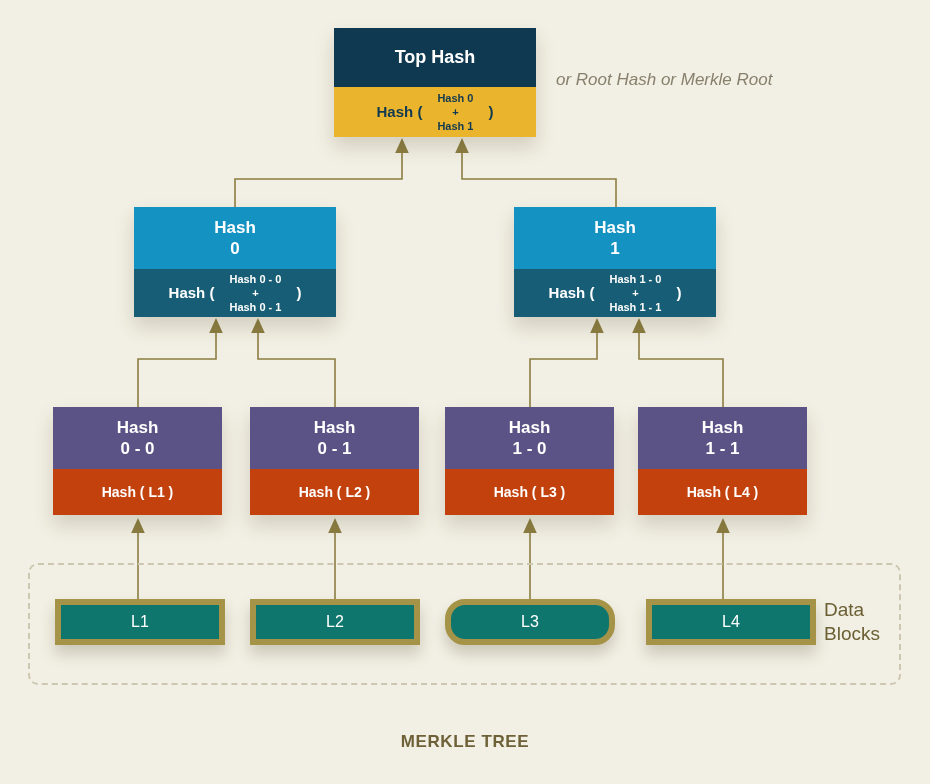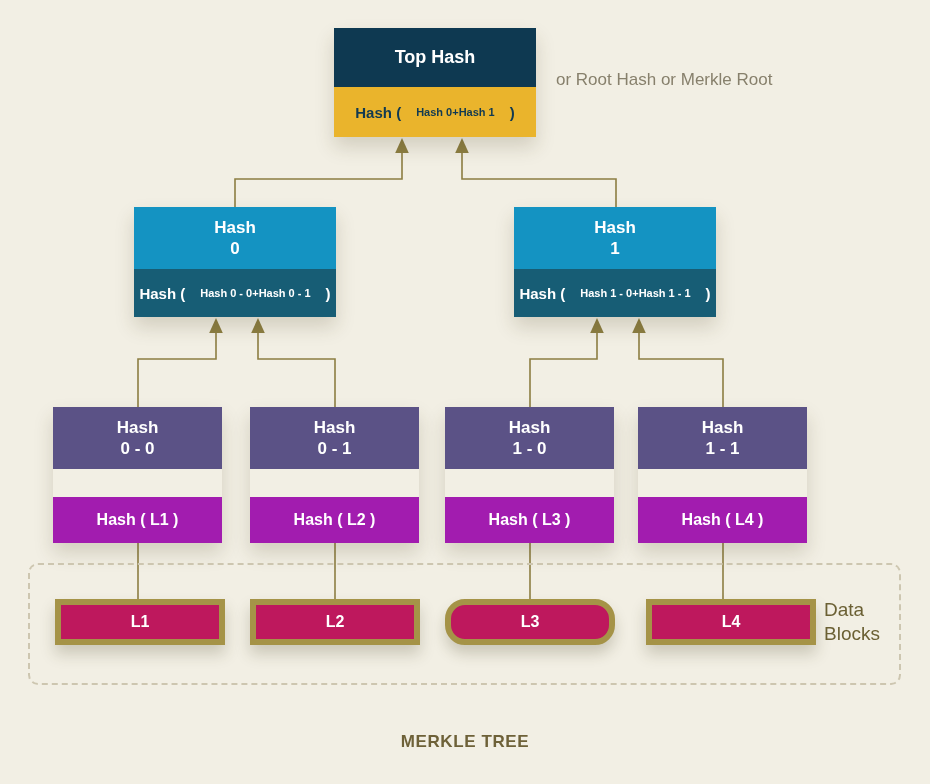--- a/index.html
+++ b/index.html
@@ -48,81 +48,82 @@
   .root-node .body { height: 50px; background: #eab42c; color: #113a52; }
   
   .branch-node { width: 202px; top: 207px; }
   .branch-node .head { height: 62px; background: #1493c2; font-size: 17px; }
   .branch-node .body { height: 48px; background: #175d75; color: #ffffff; }
   .branch-0 { left: 134px; }
   .branch-1 { left: 514px; }
   
   .leaf-node { width: 169px; top: 407px; }
   .leaf-node .head { height: 62px; background: #5b5286; font-size: 17px; }
-  .leaf-node .body { height: 46px; background: #a21caf; color: #ffffff; font-size: 16px; margin-top: 28px; }
+  .leaf-node .body { height: 46px; background: #c2410c; color: #ffffff; font-size: 14px; }
   .leaf-0 { left: 53px; }
   .leaf-1 { left: 250px; }
   .leaf-2 { left: 445px; }
   .leaf-3 { left: 638px; }
   
   .formula {
     display: flex;
     align-items: center;
     justify-content: center;
     gap: 15px;
     font-size: 15px;
   }
   .formula .stack {
     display: flex;
-    flex-direction: row;
+    flex-direction: column;
     align-items: center;
     font-size: 11px;
     line-height: 1.3;
   }
   
   .data-container {
     position: absolute;
     left: 28px; top: 563px;
     width: 873px; height: 122px;
     border: 2px dashed #cdc6b0;
     border-radius: 10px;
     box-sizing: border-box;
   }
   
   .data-block {
     position: absolute;
     top: 599px;
     width: 170px;
     height: 46px;
     box-sizing: border-box;
-    background: #be185d;
+    background: #0f766e;
     border: 6px solid #a59347;
     display: flex;
     align-items: center;
     justify-content: center;
     color: #ffffff;
-    font-weight: bold;
+    font-weight: normal;
     font-size: 16px;
     box-shadow: 0 9px 14px rgba(70, 62, 30, 0.22);
   }
   .data-0 { left: 55px; }
   .data-1 { left: 250px; }
   .data-2 { left: 445px; border-radius: 20px; }
   .data-3 { left: 638px; margin-left: 8px; }
   .data-blocks-label {
     position: absolute;
     left: 824px; top: 598px;
     color: #6b6034;
     font-weight: normal;
     font-size: 19px;
     line-height: 1.25;
   }
   .root-note {
     position: absolute;
     left: 556px; top: 70px;
+    font-style: italic;
     font-size: 17px;
     color: #87806c;
   }
   .diagram-title {
     position: absolute;
     left: 0; top: 732px;
     width: 930px;
     text-align: center;
     color: #6e6138;
     font-weight: bold;

